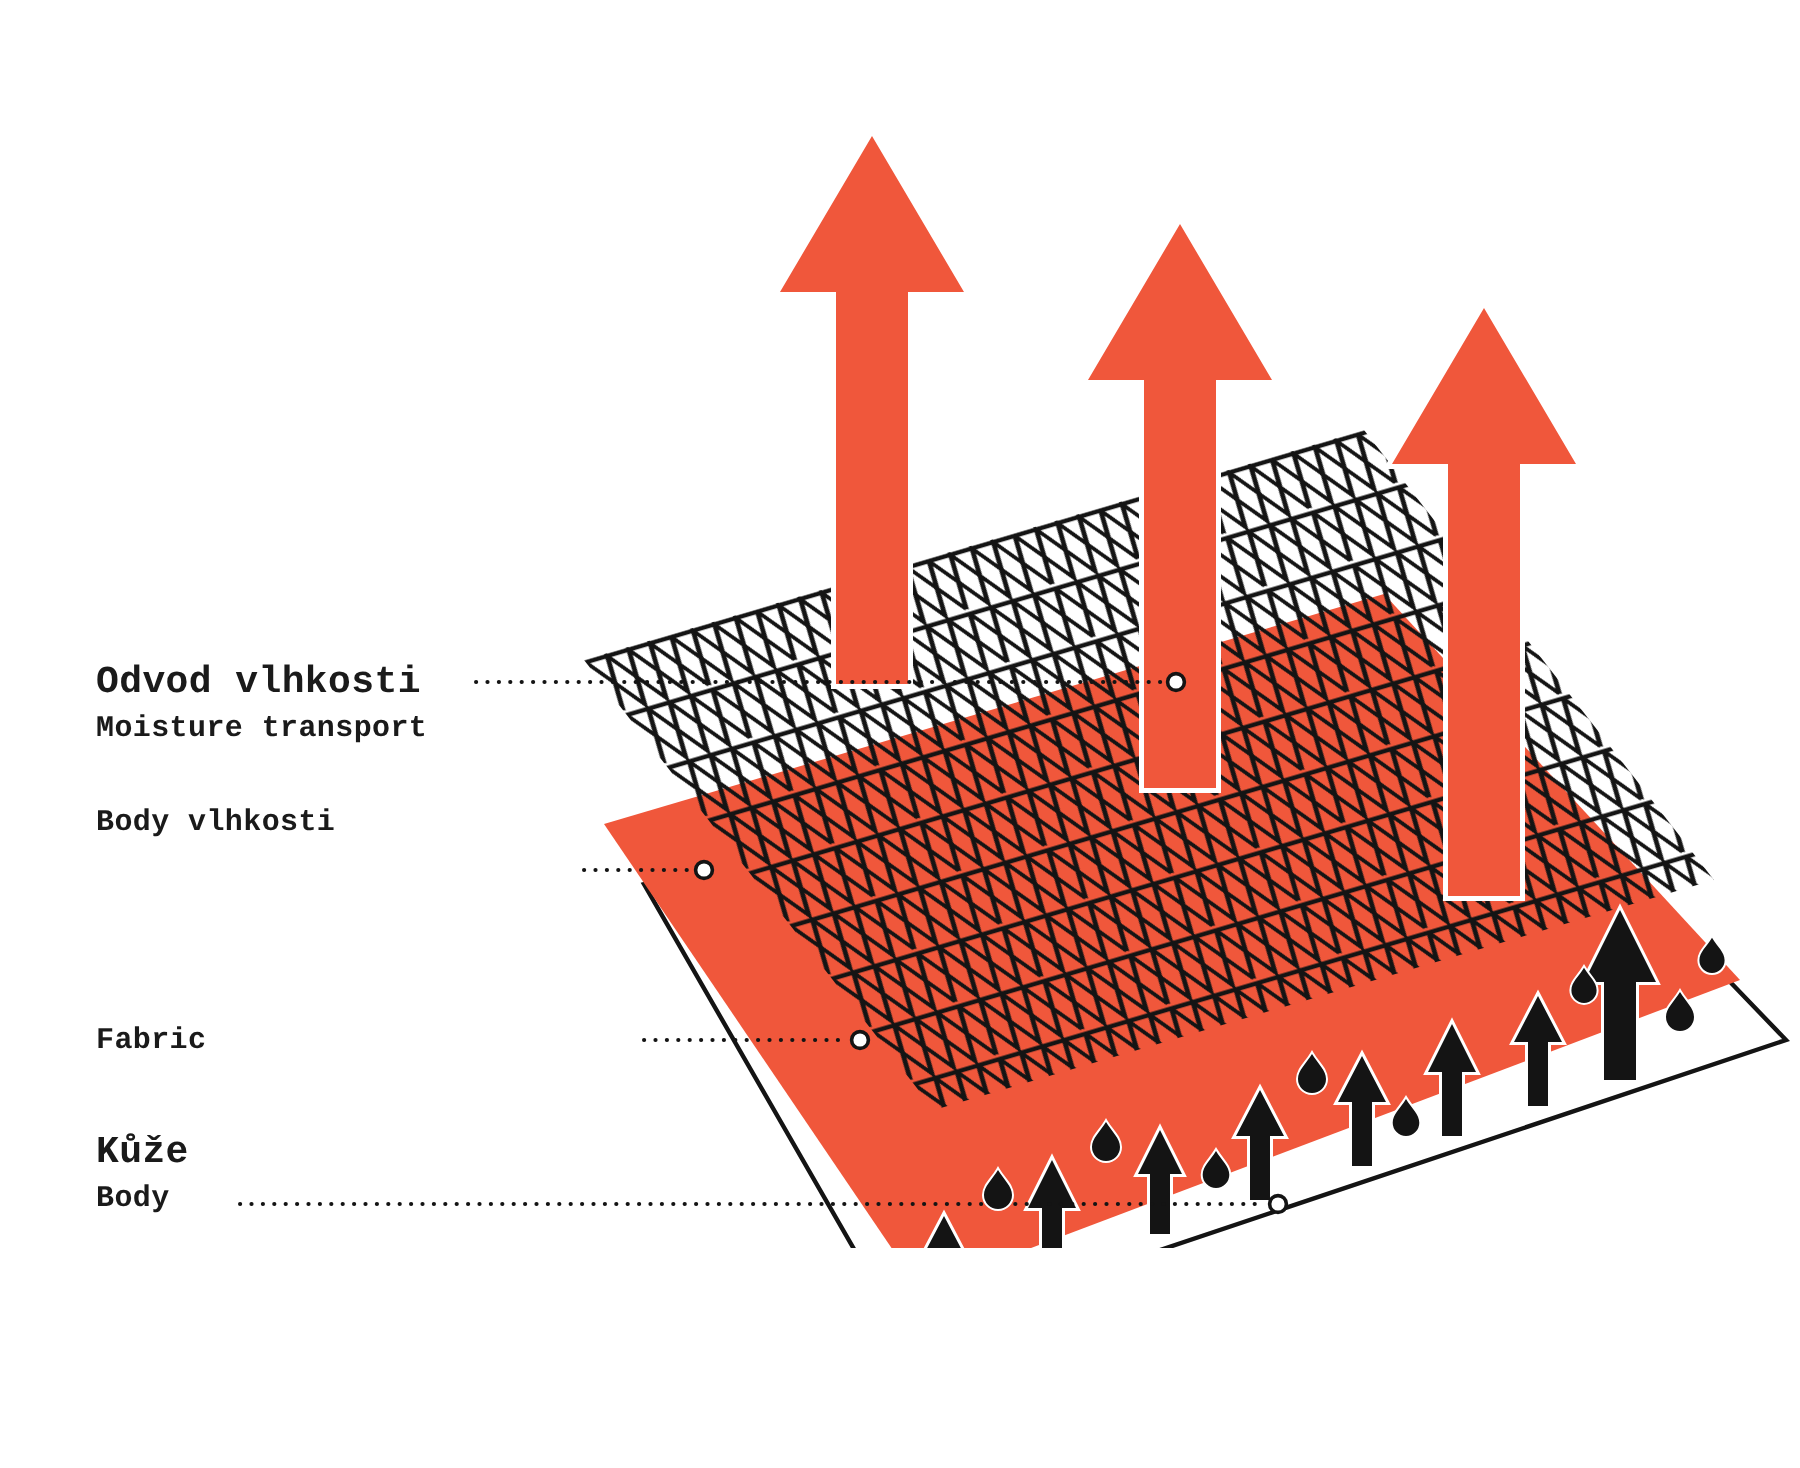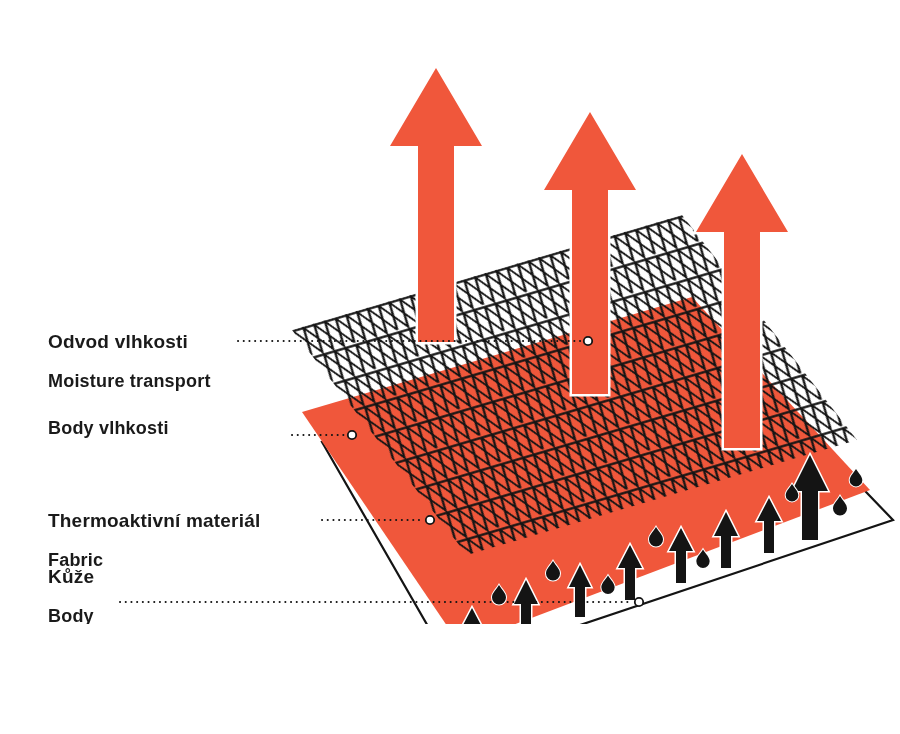--- a/index.html
+++ b/index.html
@@ -1,31 +1,31 @@
 <!DOCTYPE html>
 <html style="--accent: #F0573B; --ink: #141414; --text: #1A1A1A; --bg: #FFFFFF;"><head>
 <meta charset="utf-8">
 <style>
   html,body{margin:0;padding:0;background:#fff;}
   .stage{
     position:relative;
     width:900px;height:624px;
     background:var(--bg,#fff);
     overflow:hidden;
-    font-family:Liberation Sans, sans-serif;
+    font-family:Liberation Mono, monospace;
   }
   .diagram{position:absolute;left:0;top:0;}
   .label-group{position:absolute;left:48px;}
   .lbl-cz{
     font-weight:700;font-size:19px;line-height:23px;
     color:var(--text,#1a1a1a);letter-spacing:.2px;white-space:nowrap;
   }
   .lbl-en{
-    font-weight:700;font-size:18px;line-height:17px;
-    color:var(--text,#1a1a1a);letter-spacing:.2px;margin-top:20px;white-space:nowrap;
+    font-weight:700;font-size:15px;line-height:17px;
+    color:var(--text,#1a1a1a);letter-spacing:.2px;margin-top:3px;white-space:nowrap;
   }
 </style>
 </head>
 <body>
 
 <div class="stage">
 
   <svg class="diagram" width="900" height="734" viewBox="0 0 900 734">
     <defs>
       <pattern id="weave" patternUnits="userSpaceOnUse" width="44" height="34">
@@ -87,21 +87,20 @@
   <div class="label-group" style="top:330px">
     <div class="lbl-cz">Odvod vlhkosti</div>
     <div class="lbl-en">Moisture transport</div>
   </div>
 
   <div class="label-group" style="top:400px">
     <div class="lbl-en">Body vlhkosti</div>
   </div>
 
   <div class="label-group" style="top:509px">
-    <div class="lbl-cz">Thermoaktivní materiál</div>
     <div class="lbl-en">Fabric</div>
   </div>
 
   <div class="label-group" style="top:565px">
     <div class="lbl-cz">Kůže</div>
     <div class="lbl-en">Body</div>
   </div>
 
 </div>
 

